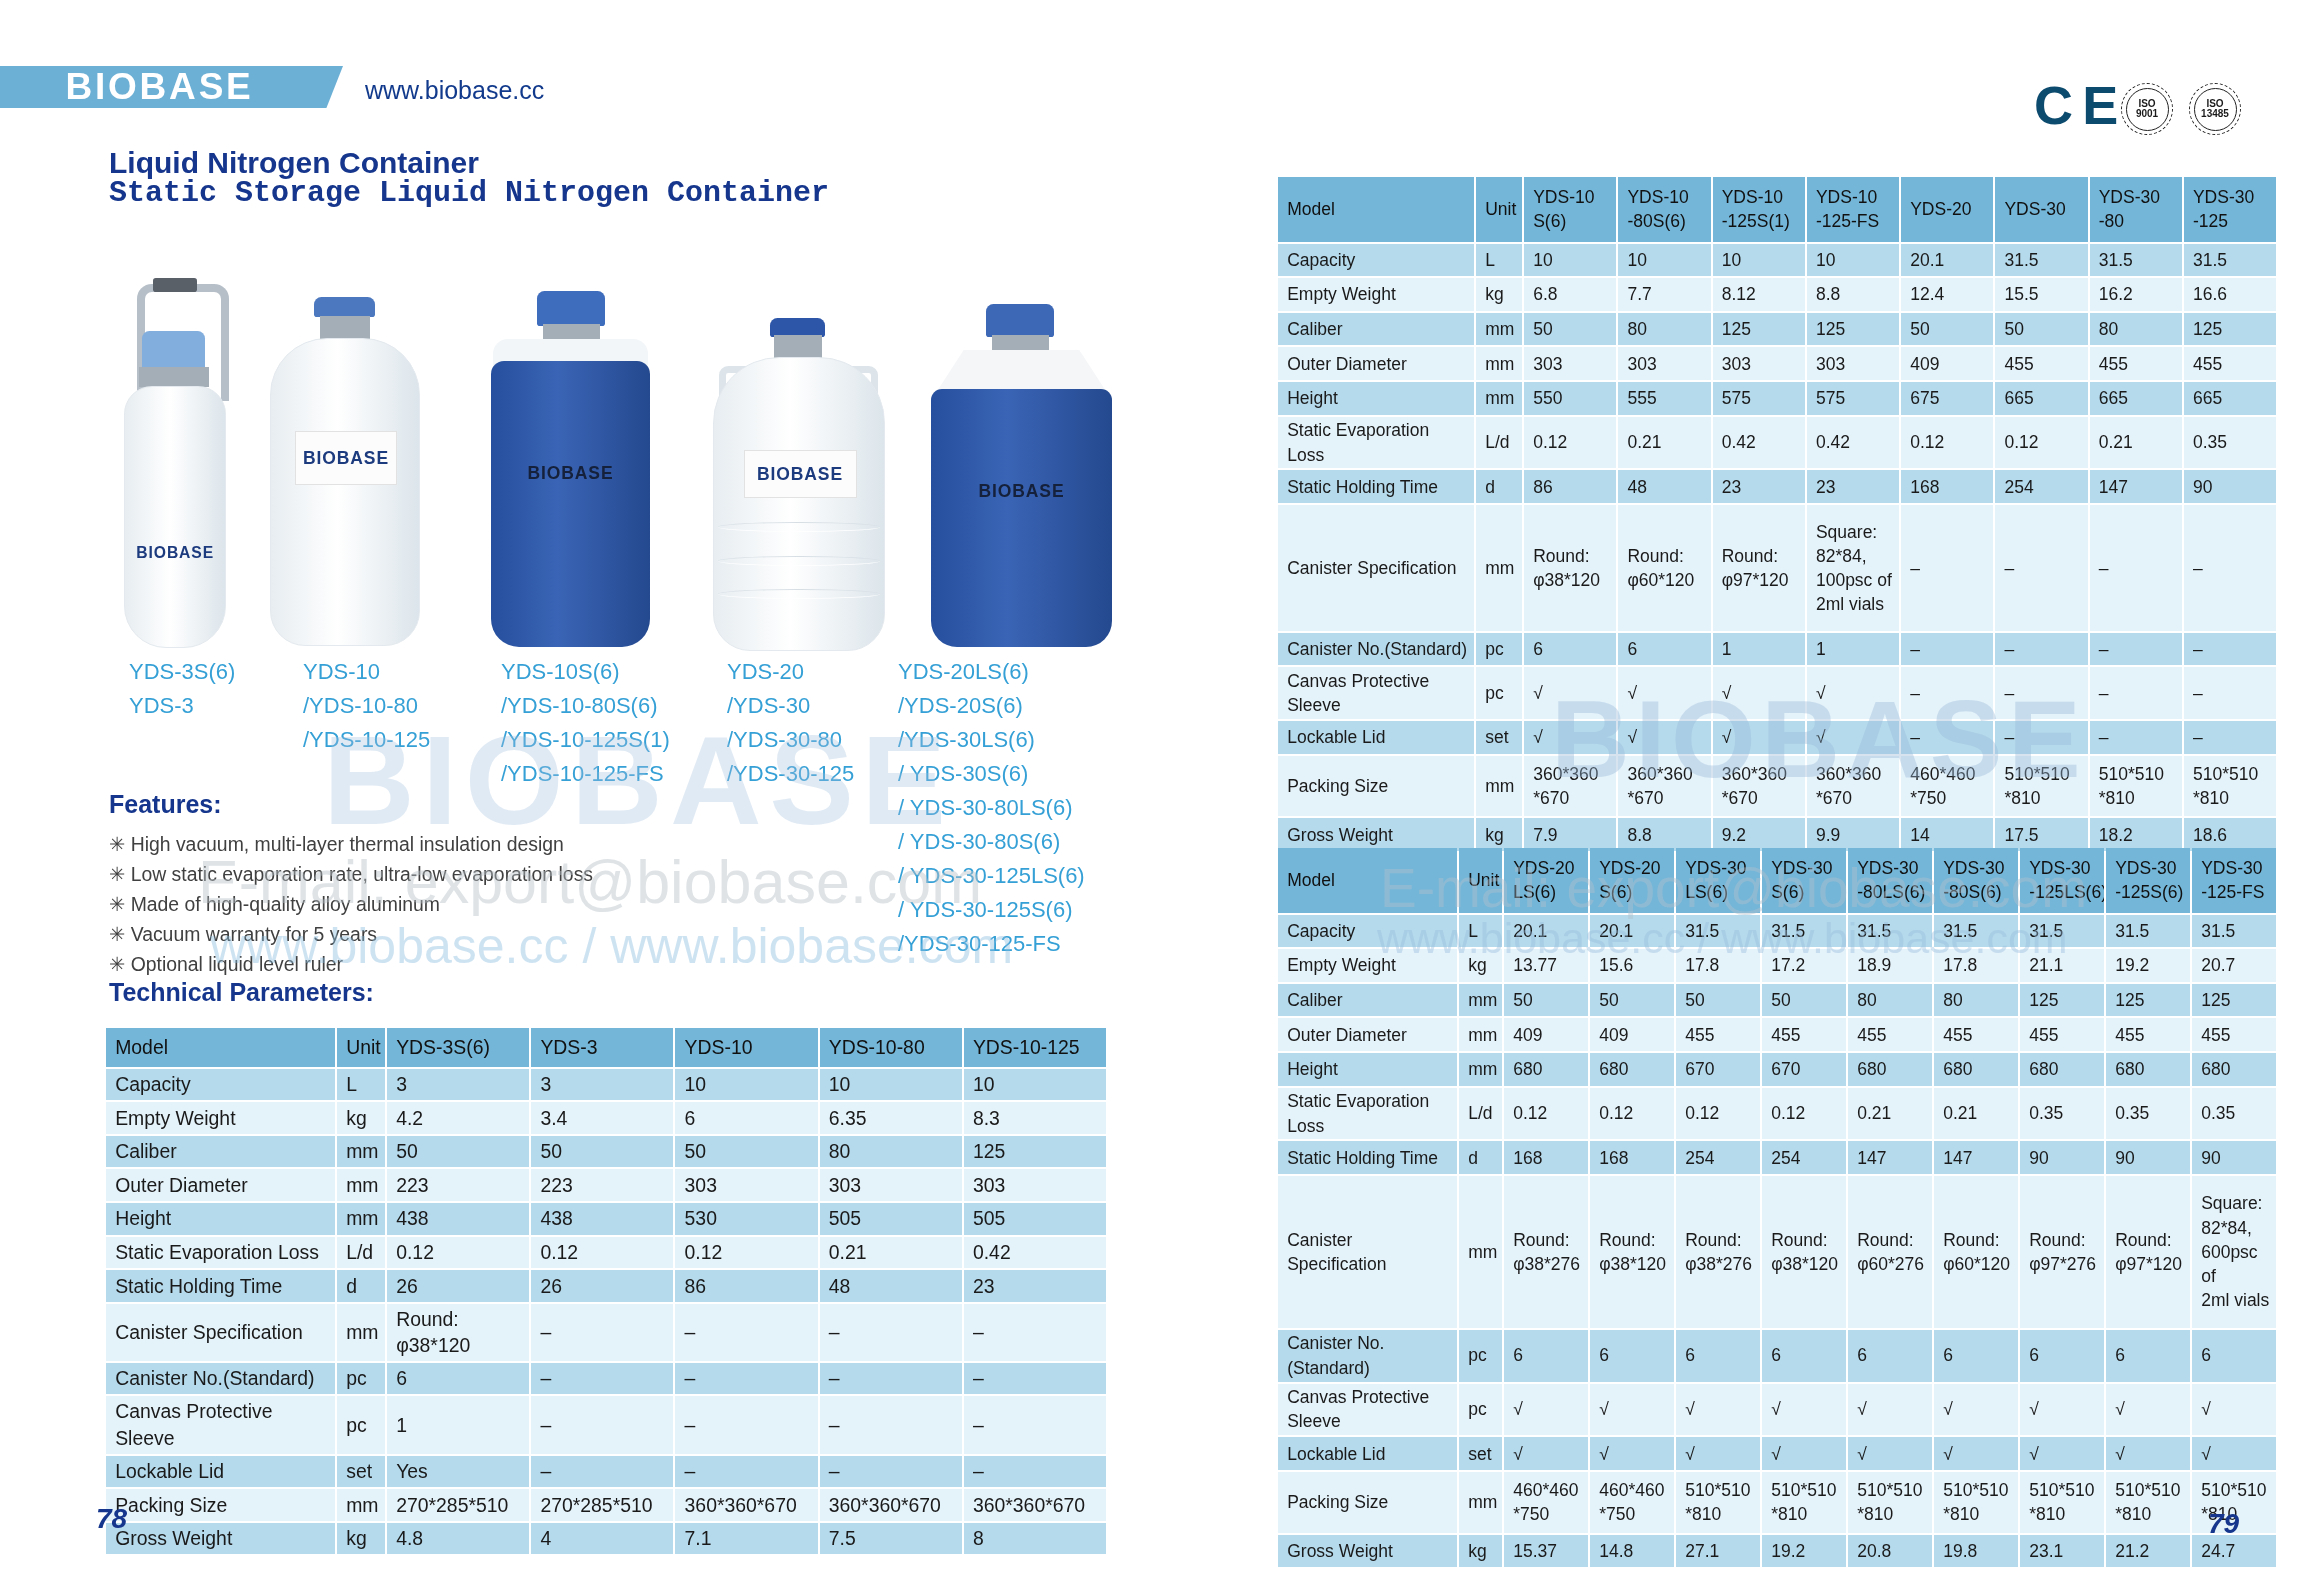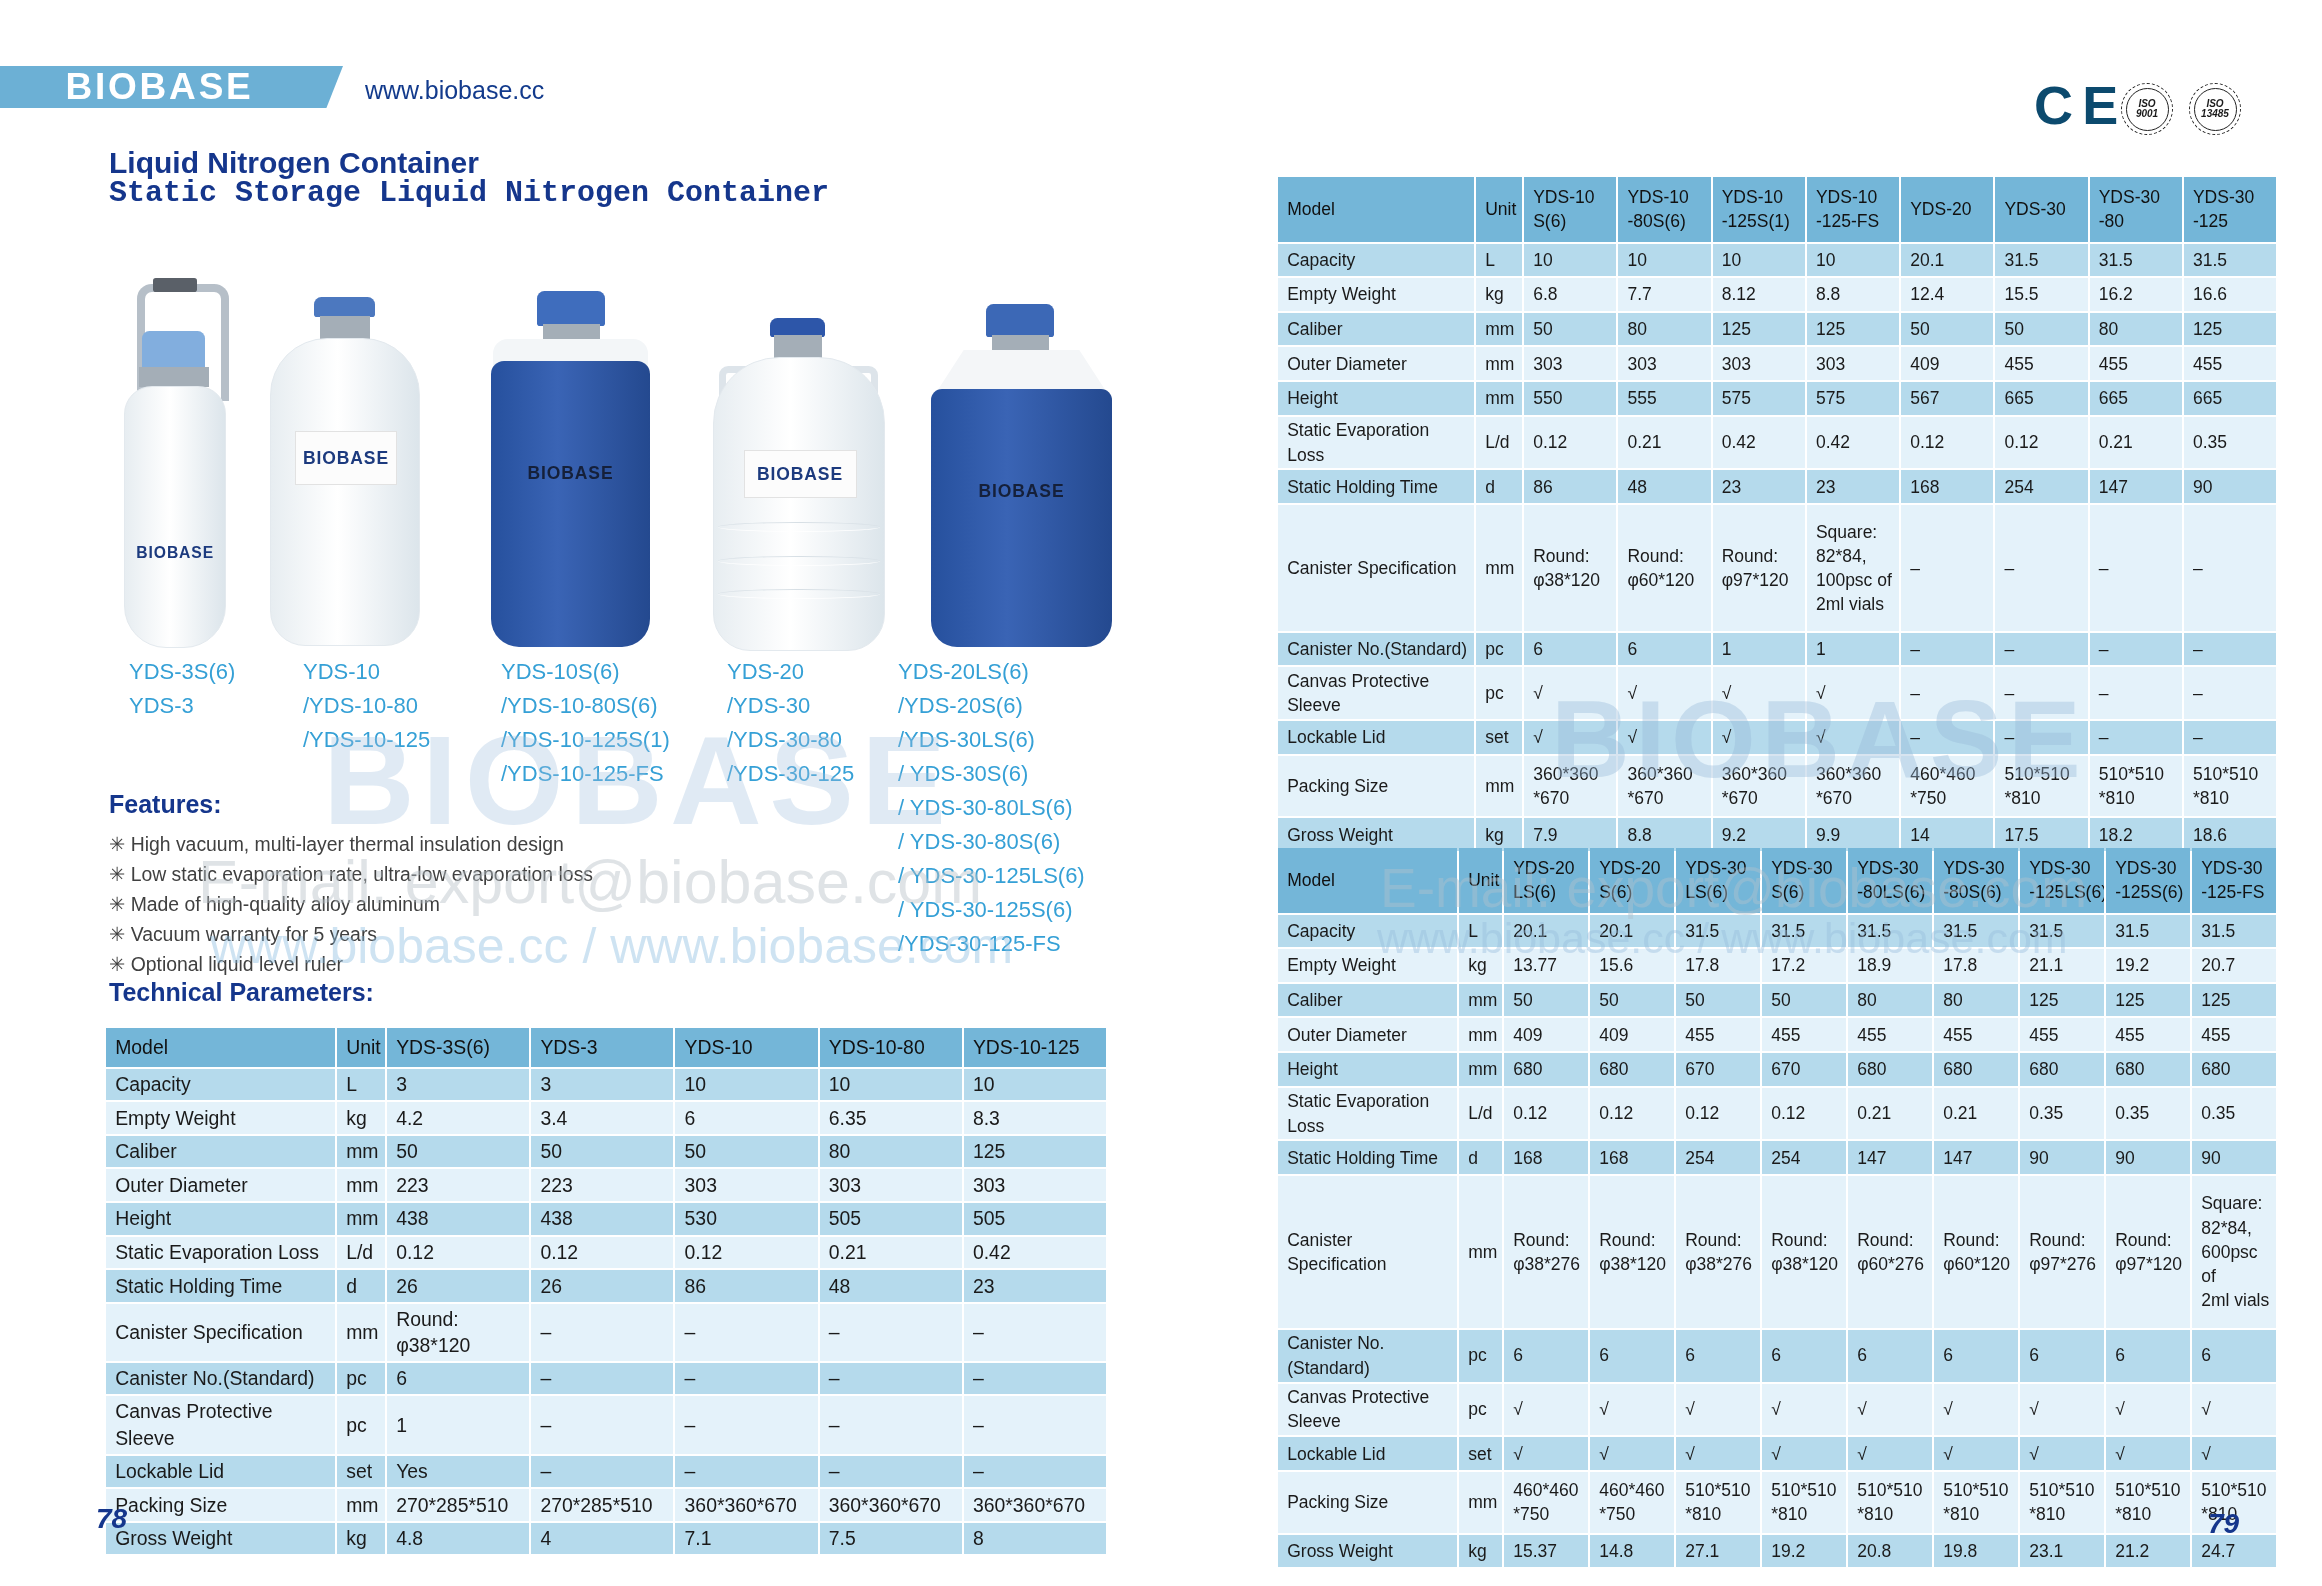--- a/index.html
+++ b/index.html
@@ -9,21 +9,21 @@
   .abs { position:absolute; }
 
   
   .logo-band { left:0; top:66px; width:343px; height:42px; background:#6cb0d5;
                clip-path:polygon(0 0,100% 0,calc(100% - 16.6px) 100%,0 100%);
                display:flex; align-items:center; justify-content:center; }
   .logo-text { color:#fff; font-size:37px; font-weight:bold; letter-spacing:2.8px; padding-right:24px; }
   .site-text { left:365px; top:76px; font-size:25px; color:#123a8c; }
   .ce-mark { left:2034px; top:74px; font-size:54px; font-weight:bold; color:#0c4a6e; letter-spacing:9.2px; }
   .seal { top:83px; width:50px; height:50px; border:1.8px dashed #222; border-radius:50%;
-          display:flex; align-items:center; justify-content:center;font-style:italic; }
+          display:flex; align-items:center; justify-content:center; }
   .seal-inner { width:41px; height:41px; border:1.8px solid #222; border-radius:50%;
                 display:flex; align-items:center; justify-content:center; text-align:center;
                 font-size:10px; font-weight:bold; line-height:1.05; white-space:pre-line; }
   .seal1 { left:2121px; } .seal2 { left:2189px; }
 
   
   .page-title { left:109px; color:#15368c; font-size:30px; font-weight:600; }
   .title1 { top:146px; } .title2 { top:176px;font-family:Liberation Mono, monospace; }
 
   
@@ -741,21 +741,21 @@
         <td>
           <div class="cl">555</div>
         </td>
         <td>
           <div class="cl">575</div>
         </td>
         <td>
           <div class="cl">575</div>
         </td>
         <td>
-          <div class="cl">567</div>
+          <div class="cl">675</div>
         </td>
         <td>
           <div class="cl">665</div>
         </td>
         <td>
           <div class="cl">665</div>
         </td>
         <td>
           <div class="cl">665</div>
         </td>

